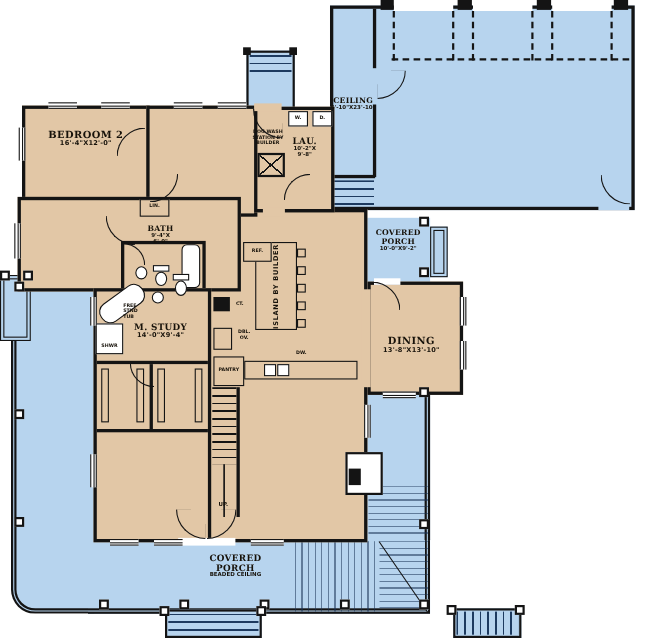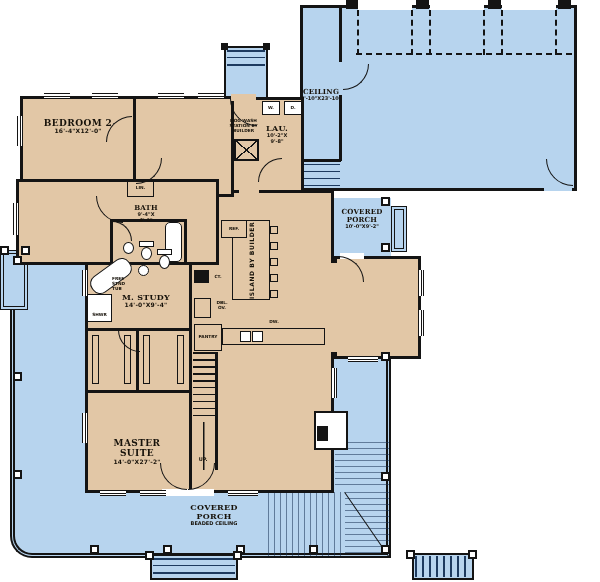--- a/index.html
+++ b/index.html
@@ -228,29 +228,28 @@
   </div>
   <div class="abs lbl" style="left:124px;top:204px;width:44px">
     <div class="nm3">BATH</div>
     <div class="dm-s">9'-4"X</div>
     <div class="dm-s">6'-0"</div>
   </div>
   <div class="abs lbl" style="left:110px;top:293px;width:72px">
     <div class="nm2">M. STUDY</div>
     <div class="dm">14'-0"X9'-4"</div>
   </div>
+  <div class="abs lbl" style="left:332px;top:306px;width:84px">
+    <div class="nm">DINING</div>
+    <div class="dm">13'-8"X13'-10"</div>
+  </div>
   <div class="abs lbl" style="left:334px;top:208px;width:56px">
     <div class="nm3">COVERED</div>
     <div class="nm3">PORCH</div>
     <div class="dm-s">10'-0"X9'-2"</div>
-  </div>
-  <div class="abs lbl" style="left:94px;top:438px;width:86px">
-    <div class="nm">MASTER</div>
-    <div class="nm">SUITE</div>
-    <div class="dm">14'-0"X27'-2"</div>
   </div>
   <div class="abs lbl" style="left:168px;top:503px;width:92px">
     <div class="nm2">COVERED</div>
     <div class="nm2">PORCH</div>
     <div class="dm-s">BEADED CEILING</div>
   </div>
 
   <div class="abs post" style="left:13px;top:256px"></div>
   <div class="abs post" style="left:13px;top:372px"></div>
   <div class="abs post" style="left:13px;top:470px"></div>

